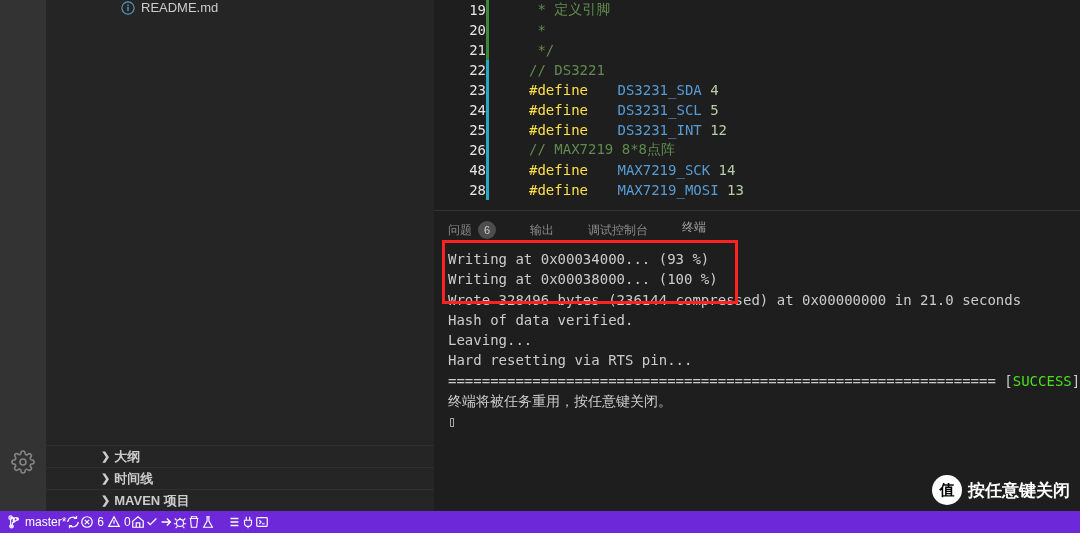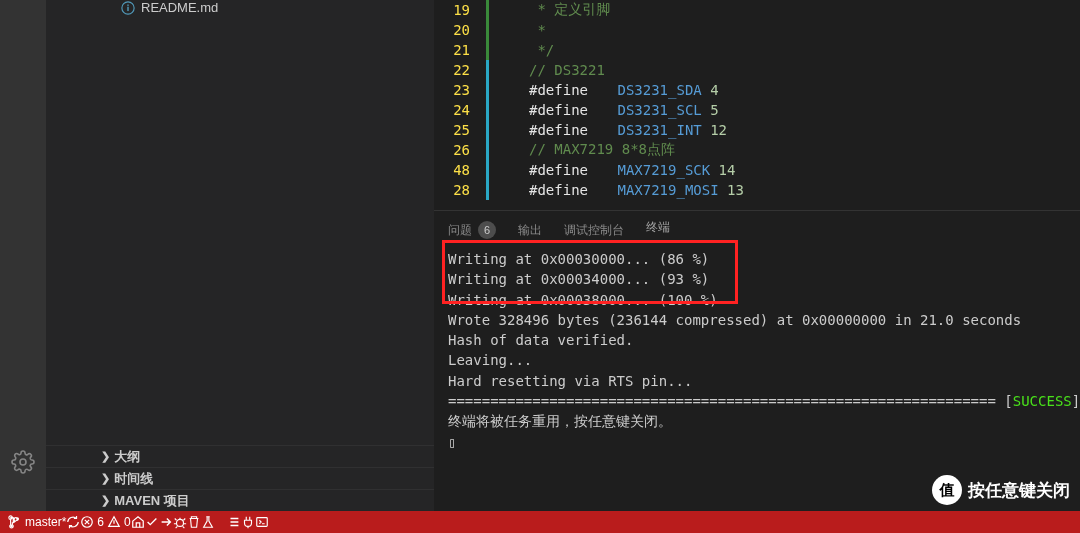--- a/index.html
+++ b/index.html
@@ -6,38 +6,38 @@
 body { width:1080px; height:533px; background:#1e1e1e; font-family:"Segoe UI",Arial,sans-serif; color:#ccc; overflow:hidden; position:relative; }
 .sidebar-left { position:absolute; left:0; top:0; width:46px; height:511px; background:#333; }
 .gear-icon { position:absolute; left:11px; top:450px; color:#858585; }
 .explorer { position:absolute; left:46px; top:0; width:388px; height:511px; background:#252526; }
 .explorer-item { position:absolute; top:0; left:75px; color:#ccc; font-size:13px; display:flex; align-items:center; gap:6px; }
 .outline-sections { position:absolute; bottom:0; left:0; width:100%; }
 .outline-row { height:22px; display:flex; align-items:center; padding-left:55px; color:#ccc; font-size:13px; font-weight:600; gap:4px; border-top:1px solid rgba(255,255,255,0.05); }
 .chev { font-size:11px; color:#ccc; }
 .editor { position:absolute; left:434px; top:0; right:0; height:210px; background:#1e1e1e; font-family:Consolas,monospace; font-size:14px; }
 .line { display:flex; height:20px; align-items:center; }
-.gutter { width:52px; text-align:right; padding-right:16px; color:#fde047; }
+.gutter { width:52px; text-align:right; color:#e5e5e5; }
 .bar-green { width:3px; height:20px; background:#3a8a3a; }
 .bar-cyan { width:3px; height:20px; background:#2aa8c5; }
 .code { padding-left:40px; white-space:pre; }
 .c-green { color:#608b4e; }
-.c-purple { color:#e5e5e5;margin-top:27px; }
+.c-purple { color:#fde047;margin-top:27px; }
 .c-blue { color:#569cd6;margin-left:21px; }
 .c-num { color:#b5cea8; }
 .panel { position:absolute; left:434px; top:210px; right:0; bottom:22px; background:#1e1e1e; border-top:1px solid #333; }
-.panel-tabs { display:flex; gap:22px; padding:8px 14px 6px; font-size:12px; color:#8a8a8a; align-items:center;text-align:right; }
+.panel-tabs { display:flex; gap:34px; padding:8px 14px 6px; font-size:12px; color:#8a8a8a; align-items:center;text-align:right; }
 .panel-tab { display:flex; align-items:center; gap:6px; cursor:pointer; }
 .panel-tab.active { color:#a3a3a3; border-bottom:1px solid #fff; padding-bottom:4px;font-family:Liberation Serif, serif; }
 .badge { background:#4d4d4d; color:#ccc; border-radius:9px; min-width:18px; height:18px; display:inline-flex; align-items:center; justify-content:center; font-size:11px; padding:0 5px; }
 .terminal { padding:2px 14px; font-family:Consolas,monospace; font-size:14px; line-height:1.45; color:#ccc; }
 .term-line { white-space:pre; }
 .highlight-box { border:3px solid #f22; position:absolute; pointer-events:none; }
 .success { color:#49e11a; }
-.statusbar { position:absolute; left:0; bottom:0; width:100%; height:22px; background:#b91c1c; color:#fff; display:flex; align-items:center; font-size:12px; padding:0 8px; }
+.statusbar { position:absolute; left:0; bottom:0; width:100%; height:22px; background:#6d28d9; color:#fff; display:flex; align-items:center; font-size:12px; padding:0 8px; }
 .sb-item { display:flex; align-items:center; gap:3px; cursor:pointer; }
 .watermark { position:absolute; right:10px; bottom:28px; display:flex; align-items:center; gap:6px; color:#fff; }
 .wm-circle { width:30px; height:30px; border-radius:15px; background:#fff; color:#000; display:flex; align-items:center; justify-content:center; font-weight:bold; font-size:15px; }
 svg { display:block; }
 </style>
 </head>
 <body>
 
 <div class="sidebar-left">
   <div class="gear-icon">
@@ -138,21 +138,20 @@
         <span>输出</span>
       </div>
     <div class="panel-tab">
         <span>调试控制台</span>
       </div>
     <div class="panel-tab active">
         <span>终端</span>
       </div>
   </div>
   <div class="terminal" id="terminal">
-      <div class="term-line">Writing at 0x00030000... (86 %)</div>
       <div class="term-line">Writing at 0x00034000... (93 %)</div>
       <div class="term-line">Writing at 0x00038000... (100 %)</div>
       <div class="term-line">Wrote 328496 bytes (236144 compressed) at 0x00000000 in 21.0 seconds</div>
       <div class="term-line">Hash of data verified.</div>
       <div class="term-line"></div>
       <div class="term-line">Leaving...</div>
       <div class="term-line">Hard resetting via RTS pin...</div>
       <div class="term-line"><span>=================================================================</span><span> [</span><span class="success">SUCCESS</span><span>] </span></div>
       <div></div>
       <div class="term-line">终端将被任务重用，按任意键关闭。</div>

